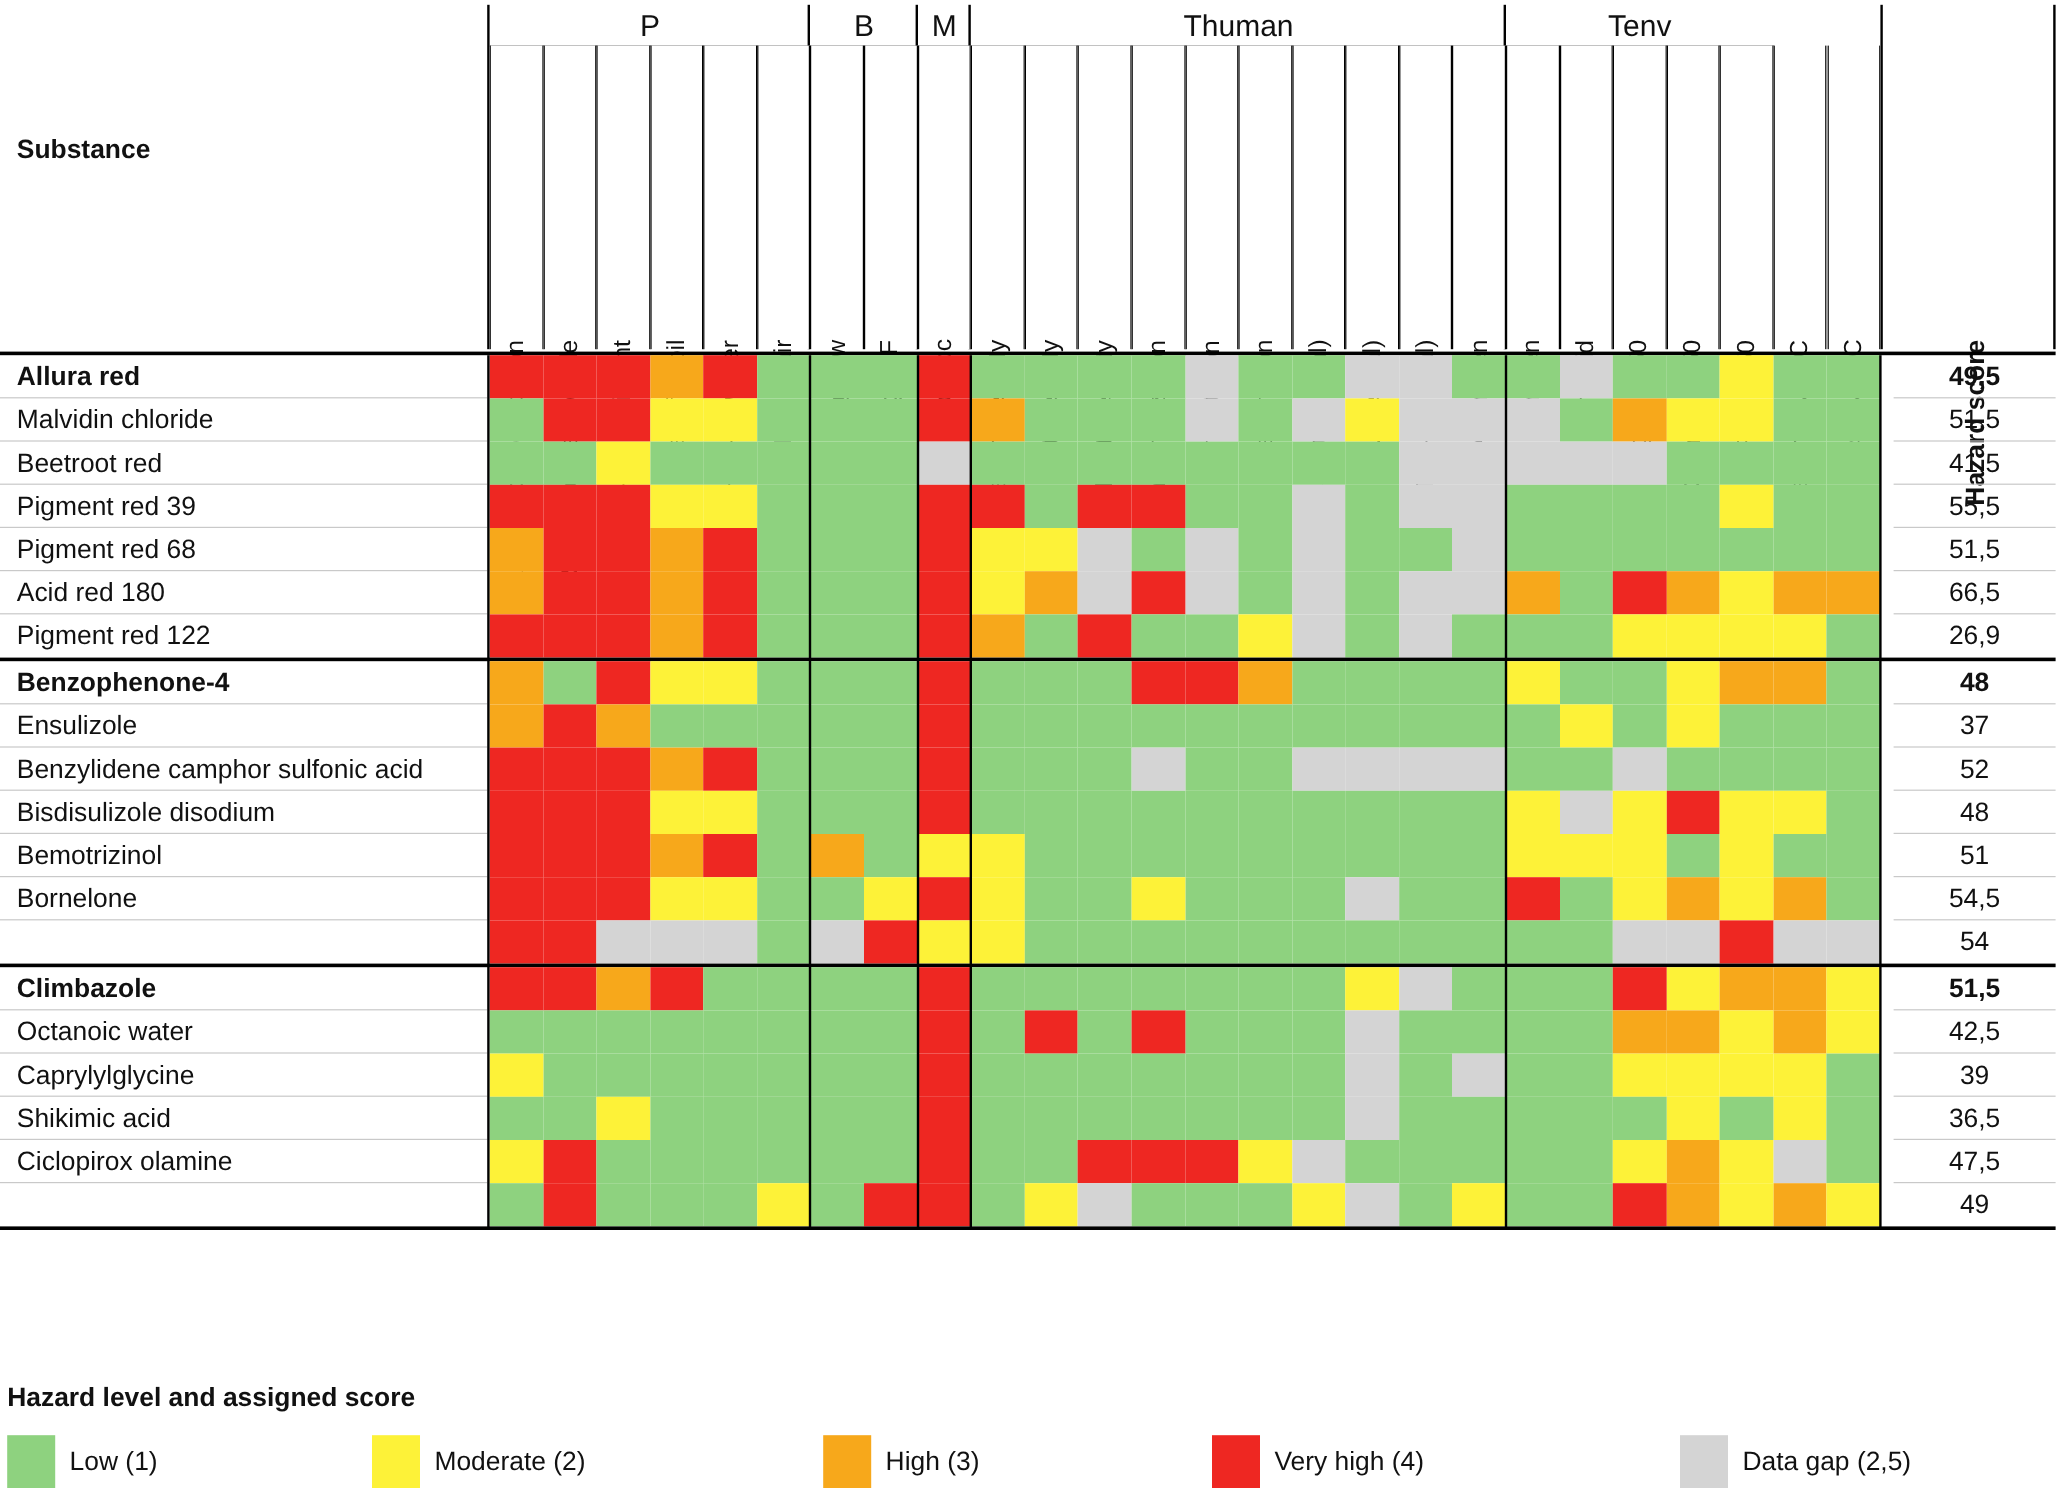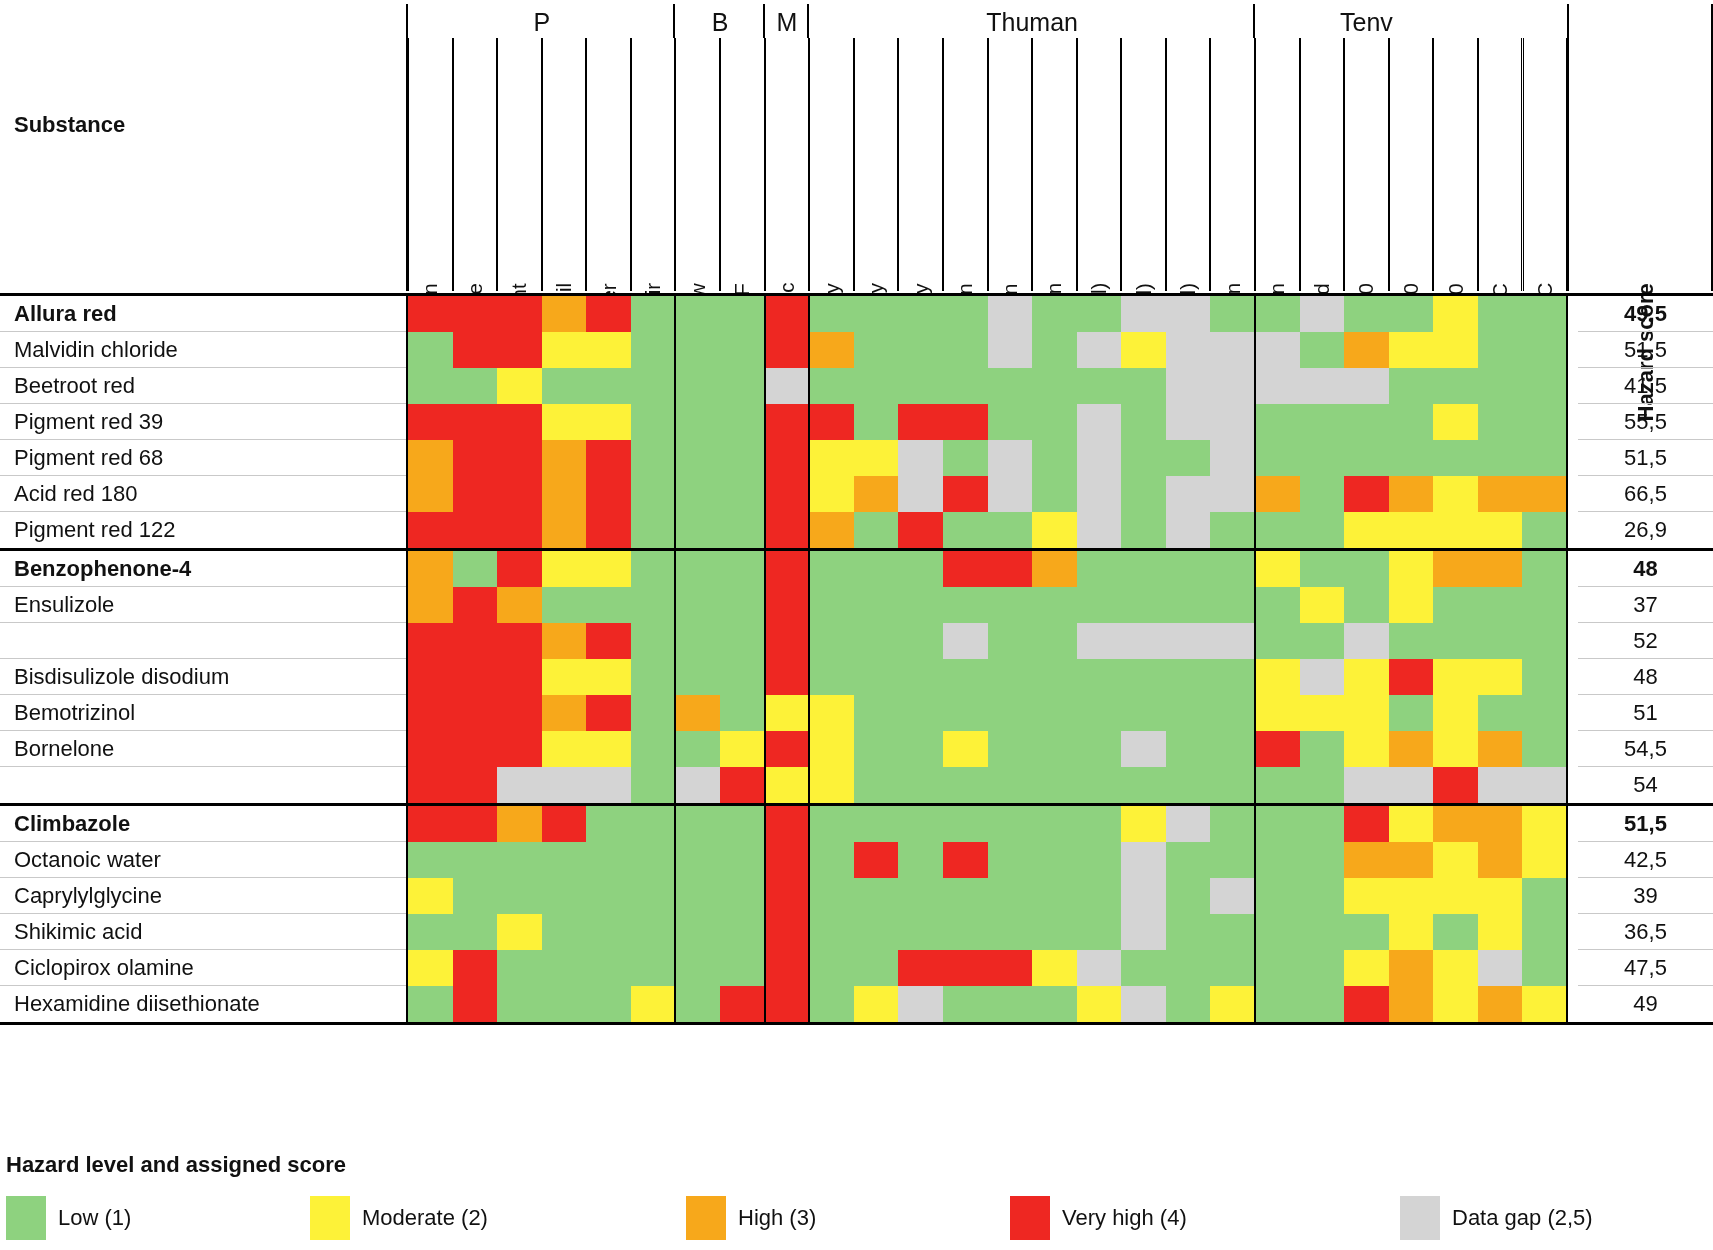--- a/index.html
+++ b/index.html
@@ -474,20 +474,21 @@
           <div class="cell" style="background: rgb(253, 242, 56);"></div>
           <div class="cell" style="background: rgb(142, 210, 127);"></div>
           <div class="cell" style="background: rgb(142, 210, 127);"></div>
           <div class="cell" style="background: rgb(142, 210, 127);"></div>
         </div>
         <div class="score">37</div>
       </div>
       <div class="hsep" style="top: 329px; width: 406px;"></div>
       <div class="hsep" style="top: 329px; left: 1578px; width: 135px;"></div>
       <div class="row" style="position: absolute; left: 0px; top: 330px; width: 1713px;">
+        <div class="name">Benzylidene camphor sulfonic acid</div>
         <div class="cells">
           <div class="cell" style="background: rgb(238, 39, 34);"></div>
           <div class="cell" style="background: rgb(238, 39, 34);"></div>
           <div class="cell" style="background: rgb(238, 39, 34);"></div>
           <div class="cell" style="background: rgb(247, 168, 27);"></div>
           <div class="cell" style="background: rgb(238, 39, 34);"></div>
           <div class="cell" style="background: rgb(142, 210, 127);"></div>
           <div class="cell" style="background: rgb(142, 210, 127);"></div>
           <div class="cell" style="background: rgb(142, 210, 127);"></div>
           <div class="cell" style="background: rgb(238, 39, 34);"></div>
@@ -811,21 +812,20 @@
           <div class="cell" style="background: rgb(247, 168, 27);"></div>
           <div class="cell" style="background: rgb(253, 242, 56);"></div>
           <div class="cell" style="background: rgb(212, 212, 212);"></div>
           <div class="cell" style="background: rgb(142, 210, 127);"></div>
         </div>
         <div class="score">47,5</div>
       </div>
       <div class="hsep" style="top: 692px; width: 406px;"></div>
       <div class="hsep" style="top: 692px; left: 1578px; width: 135px;"></div>
       <div class="row" style="position: absolute; left: 0px; top: 693px; width: 1713px;">
-        <div class="name">Hexamidine diisethionate</div>
         <div class="cells">
           <div class="cell" style="background: rgb(142, 210, 127);"></div>
           <div class="cell" style="background: rgb(238, 39, 34);"></div>
           <div class="cell" style="background: rgb(142, 210, 127);"></div>
           <div class="cell" style="background: rgb(142, 210, 127);"></div>
           <div class="cell" style="background: rgb(142, 210, 127);"></div>
           <div class="cell" style="background: rgb(253, 242, 56);"></div>
           <div class="cell" style="background: rgb(142, 210, 127);"></div>
           <div class="cell" style="background: rgb(238, 39, 34);"></div>
           <div class="cell" style="background: rgb(238, 39, 34);"></div>

